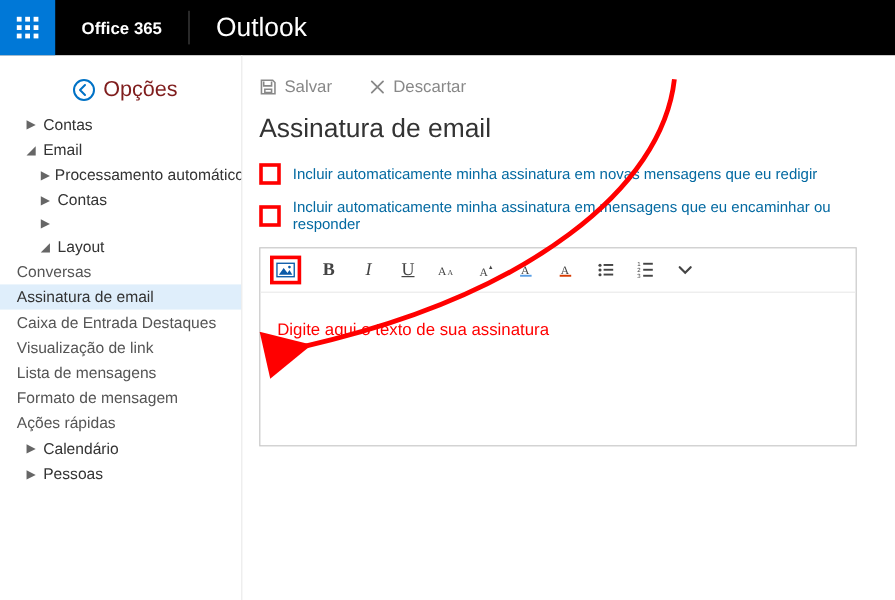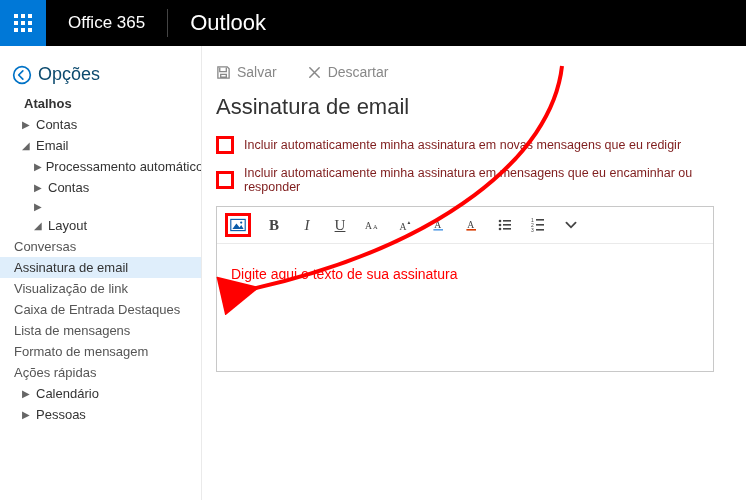--- a/index.html
+++ b/index.html
@@ -2,50 +2,50 @@
 <html><head>
 <meta charset="utf-8">
 <style>
 * { box-sizing: border-box; margin: 0; padding: 0; }
 body { font-family: "Segoe UI", Arial, sans-serif; font-size: 13px; color: #333; width: 746px; height: 500px; overflow: hidden; position: relative; background: #fff; }
 
 
 .topbar { background: #000; height: 46px; display: flex; align-items: center; color: #fff; }
 .waffle { width: 46px; height: 46px; display: flex; align-items: center; justify-content: center; background: #0078d7; }
 .waffle svg { width: 20px; height: 20px; }
-.brand { padding: 0 22px; font-size: 17px; font-weight: 400; }
+.brand { padding: 0 22px; font-size: 14px; font-weight: 700; }
 .vsep { width: 1px; height: 28px; background: #444; }
 .app { padding: 0 22px; font-size: 22px; font-weight: 300; }
 
 
 .page { display: flex; height: calc(500px - 46px); }
 
 
 .sidebar { width: 232px; padding: 18px 0 0 0; border-right: 1px solid #eaeaea; overflow: hidden; }
-.back-row { display: flex; align-items: center; gap: 6px; padding: 0 12px 8px 12px; color: #0c4a6e; font-size: 18px; cursor: pointer; }
+.back-row { display: flex; align-items: center; gap: 6px; padding: 0 12px 8px 12px; color: #7f1d1d; font-size: 18px; cursor: pointer; margin-left: 48px; }
 .back-row svg { width: 20px; height: 20px; }
 .nav { font-size: 13px; color: #333; }
 .nav .item { display: flex; align-items: center; padding: 3px 8px 3px 14px; cursor: pointer; white-space: nowrap; }
 .nav .item.l0 { padding-left: 24px; font-weight: 600; }
 .nav .item.l0.atalhos { padding-left: 24px; }
 .nav .item.l1 { padding-left: 22px; }
 .nav .item.l2 { padding-left: 34px; }
 .nav .item.l3 { color: #555; }
 .nav .item.selected { background: #dfeefb; color: #333; }
 .nav .caret { width: 10px; display: inline-block; margin-right: 4px; color: #666; font-size: 10px; }
 .nav .item.l1, .nav .item.l2 { font-weight: 400; }
 .nav .bold { font-weight: 600; }
 
 
 .main { flex: 1; padding: 18px 32px 0 14px; position: relative; }
 .actions { display: flex; gap: 30px; align-items: center; color: #888; margin-bottom: 14px; }
 .act { display: flex; align-items: center; gap: 6px; cursor: pointer; font-size: 14px; }
 .act svg { width: 15px; height: 15px; }
 h1.title { font-size: 22px; font-weight: 400; color: #333; margin-bottom: 16px; }
-.chk-row { display: flex; align-items: center; gap: 10px; margin-bottom: 12px; font-size: 12.5px; color: #7f1d1d; }
+.chk-row { display: flex; align-items: center; gap: 10px; margin-bottom: 12px; font-size: 12.5px; color: #0369a1; }
 .chk { width: 18px; height: 18px; border: 3px solid #ff0000; background: #fff; flex: 0 0 auto; }
 
 
 .editor { margin-top: 12px; border: 1px solid #c8c8c8; width: 498px; height: 166px; background: #fff; display: flex; flex-direction: column; }
 .toolbar { display: flex; align-items: center; gap: 13px; padding: 6px 8px; border-bottom: 1px solid #eaeaea; color: #444; }
 .tb { width: 20px; height: 20px; display: flex; align-items: center; justify-content: center; cursor: pointer; }
 .tb.img { border: 3px solid #ff0000; width: 26px; height: 24px; }
 .tb svg { width: 16px; height: 16px; }
 .tb .ltr { font-family: Georgia, 'Times New Roman', serif; font-size: 15px; }
 .editor-body { flex: 1; padding: 22px 14px; }
@@ -81,23 +81,20 @@
 <div class="page">
   <div class="sidebar">
     <div class="back-row">
       <svg viewBox="0 0 24 24">
         <circle cx="12" cy="12" r="10" fill="none" stroke="#0072c6" stroke-width="2"></circle>
         <path d="M13 7l-5 5 5 5" fill="none" stroke="#0072c6" stroke-width="2" stroke-linecap="round" stroke-linejoin="round"></path>
       </svg>
       <span>Opções</span>
     </div>
     <div class="nav">
-      <div class="item l0 atalhos bold">
-        <span>Atalhos</span>
-      </div>
       <div class="item l1 bold">
         <span class="caret">▶</span>
         <span>Contas</span>
       </div>
       <div class="item l1 bold">
         <span class="caret">◢</span>
         <span>Email</span>
       </div>
       <div class="item l2">
         <span class="caret">▶</span>
@@ -114,24 +111,24 @@
         <span class="caret">◢</span>
         <span>Layout</span>
       </div>
       <div class="item l3">
         <span>Conversas</span>
       </div>
       <div class="item l3 selected">
         <span>Assinatura de email</span>
       </div>
       <div class="item l3">
+        <span>Caixa de Entrada Destaques</span>
+      </div>
+      <div class="item l3">
         <span>Visualização de link</span>
-      </div>
-      <div class="item l3">
-        <span>Caixa de Entrada Destaques</span>
       </div>
       <div class="item l3">
         <span>Lista de mensagens</span>
       </div>
       <div class="item l3">
         <span>Formato de mensagem</span>
       </div>
       <div class="item l3">
         <span>Ações rápidas</span>
       </div>

